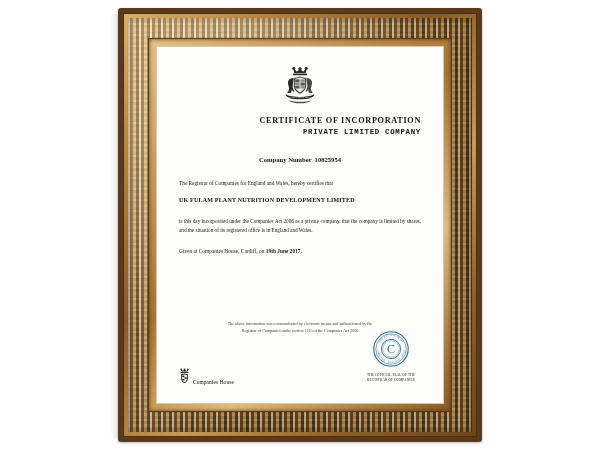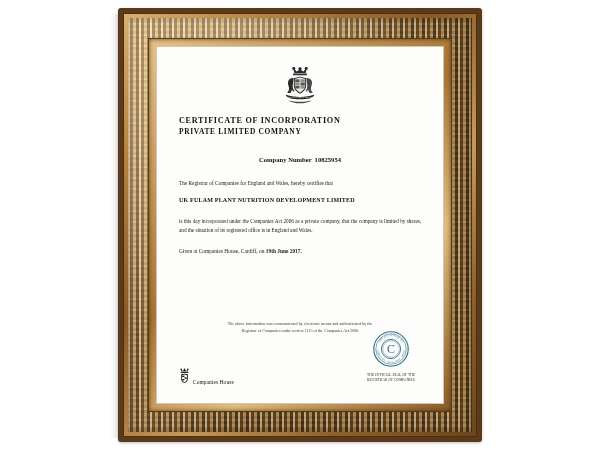--- a/index.html
+++ b/index.html
@@ -108,29 +108,29 @@
   }
 
   
   .crest {
     display: block;
     margin: 6px auto 0 auto;
   }
 
   .cert-title {
     margin-top: 10px;
-    text-align: left;
+    text-align: right;
     font-size: 8.2px;
     letter-spacing: 0.7px;
     font-weight: bold;
     line-height: 1.45;
     color: #111;
   }
   .cert-title .l2 { font-size: 7.4px; }
-  .cert-title .l3 { font-size: 7.4px; }
+  .cert-title .l3 { font-size: 7.4px; font-family: Liberation Mono, monospace; }
 
   .company-number-row {
     margin-top: 18px;
     text-align: center;
     font-size: 6.6px;
     font-weight: bold;
     color: #111;
   }
   .company-number-row .num { margin-left: 3px; }
 

